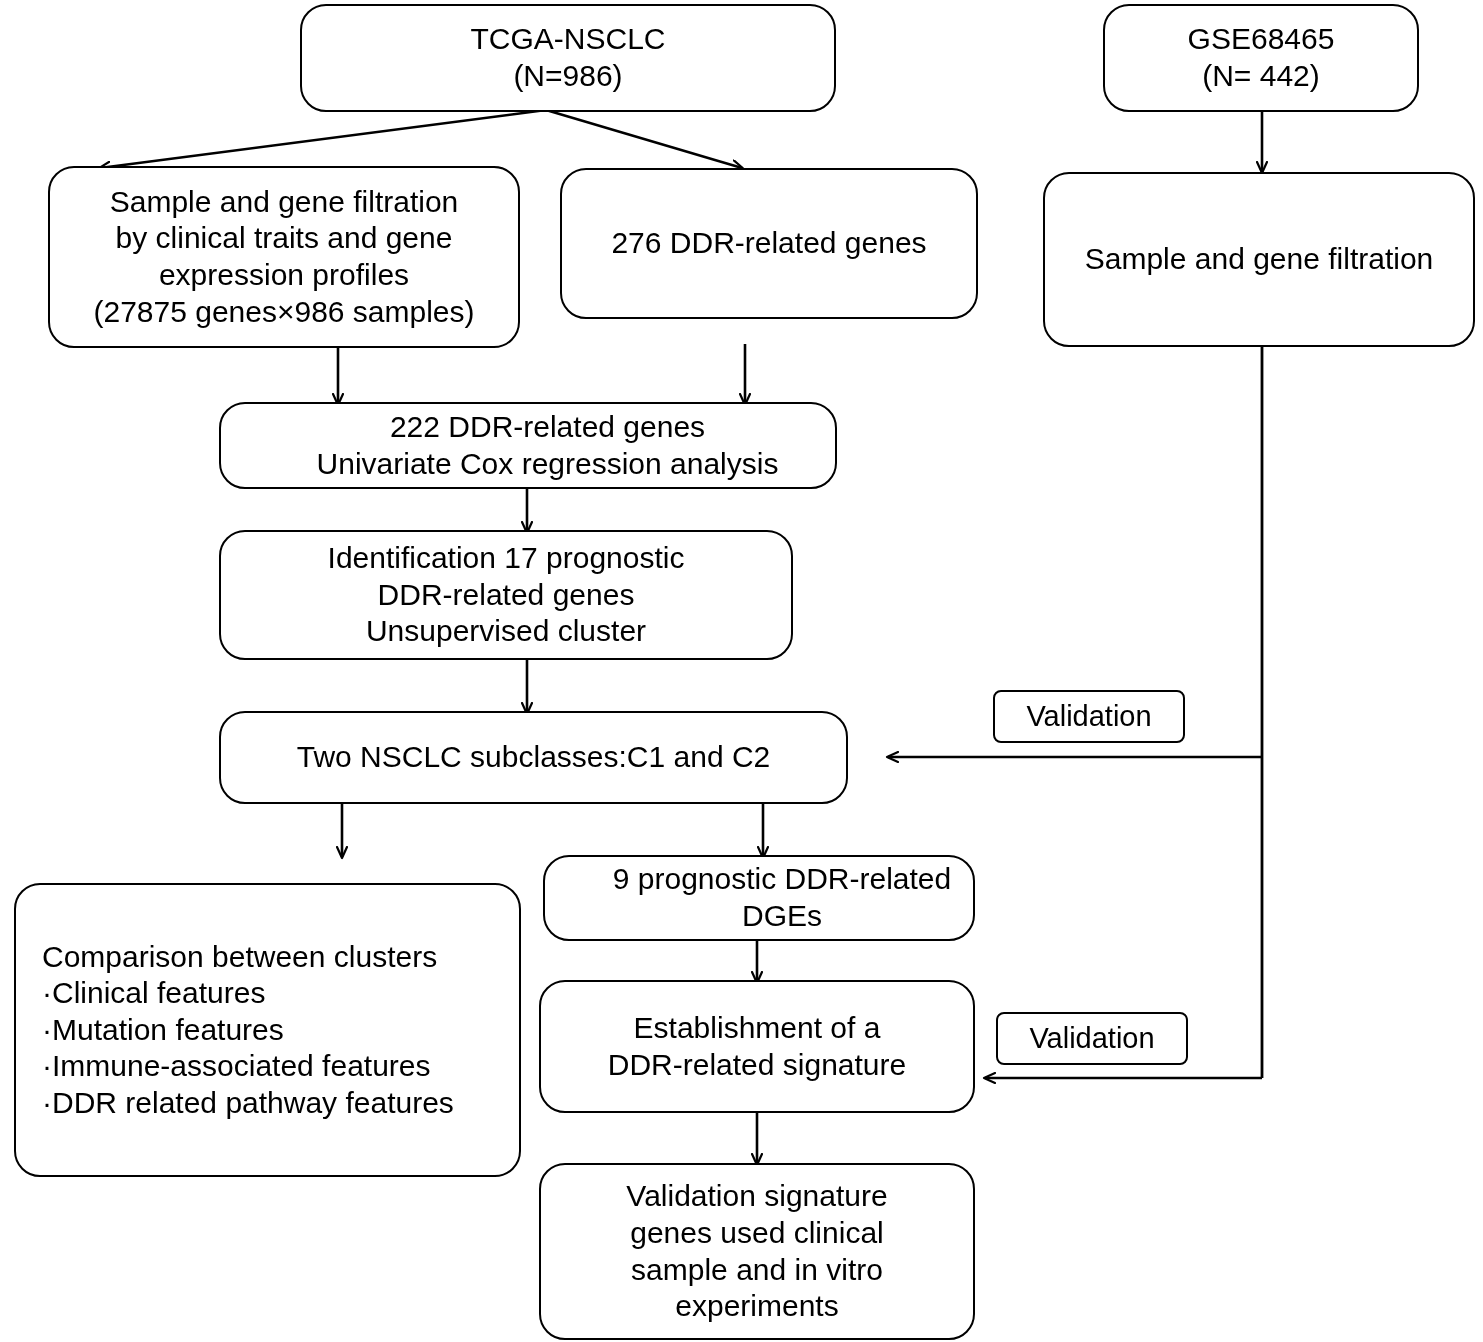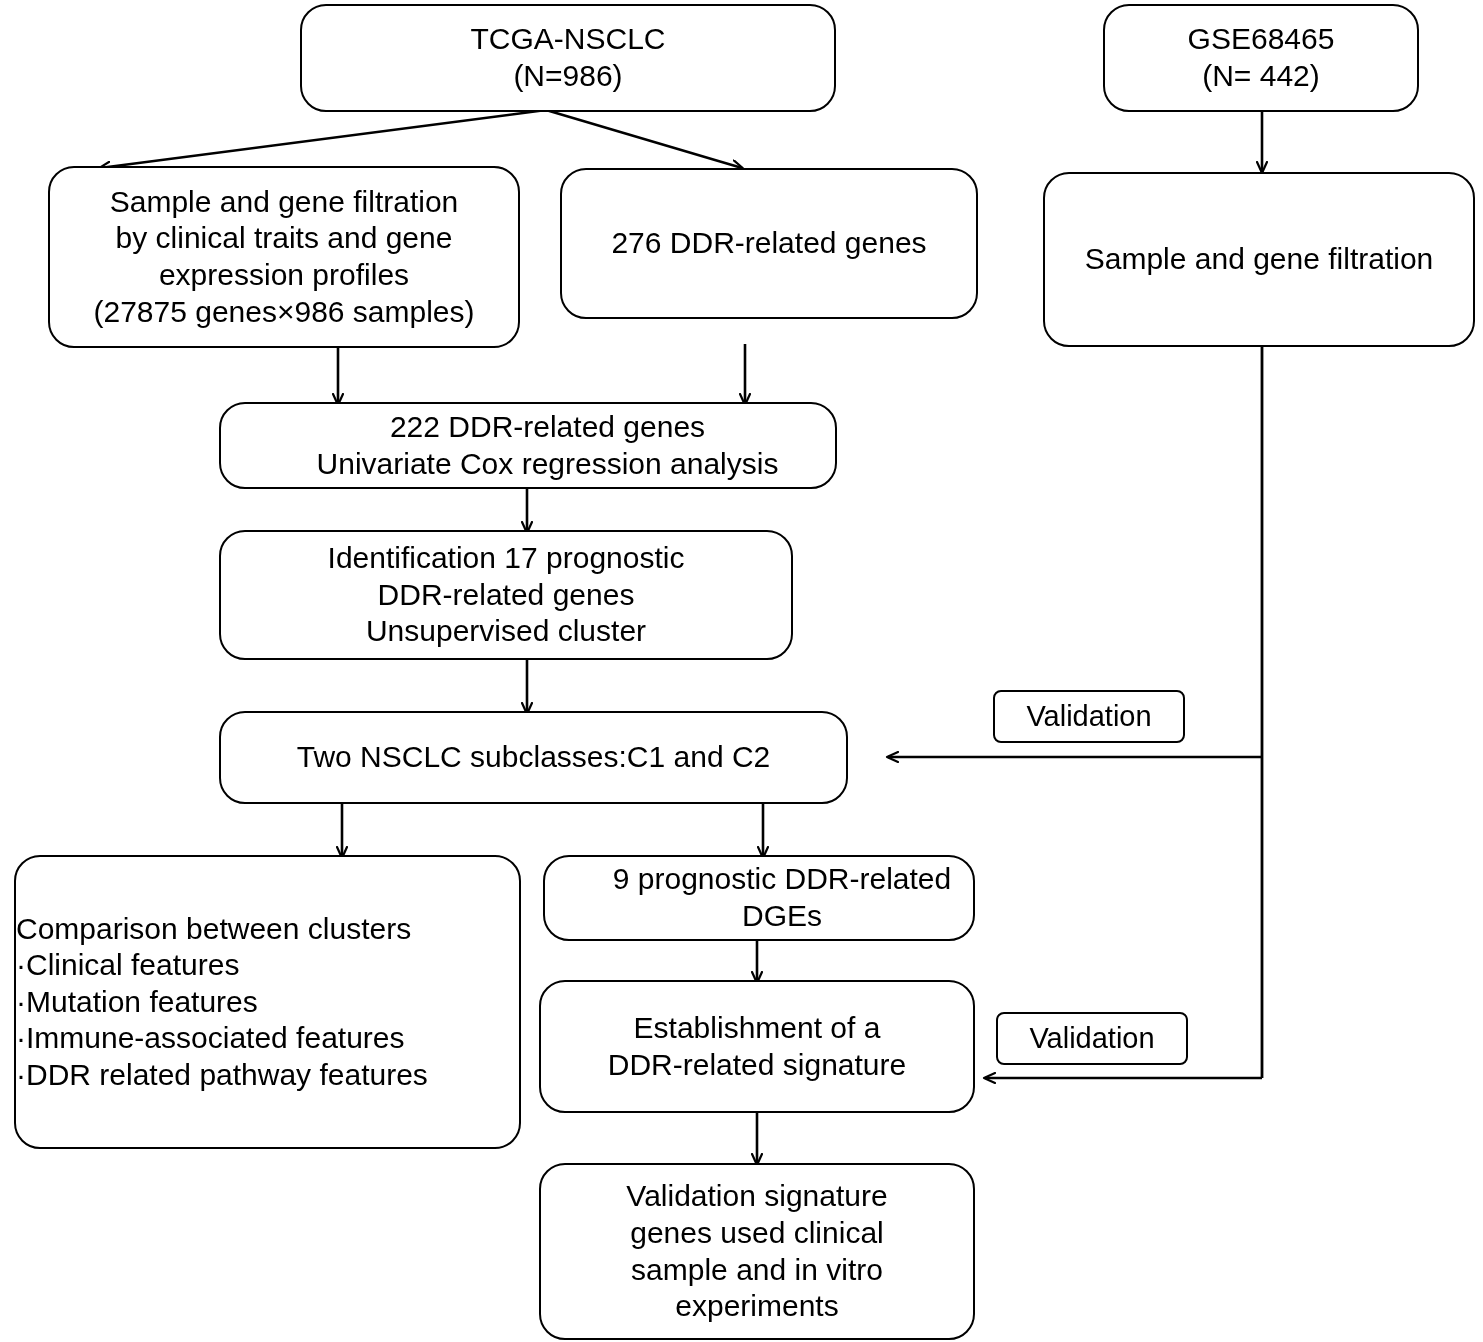--- a/index.html
+++ b/index.html
@@ -32,20 +32,22 @@
     z-index: 3;
   }
   .node.square {
     border-radius: 8px;
     border-width: 2.5px;
     font-size: 29px;
   }
   .node.left-align {
     text-align: left;
     justify-content: flex-start;
+    padding-left: 26px;
+    margin-top: 28px;
   }
   svg.edges {
     position: absolute;
     left: 0;
     top: 0;
     width: 1483px;
     height: 1342px;
     z-index: 1;
     pointer-events: none;
   }

